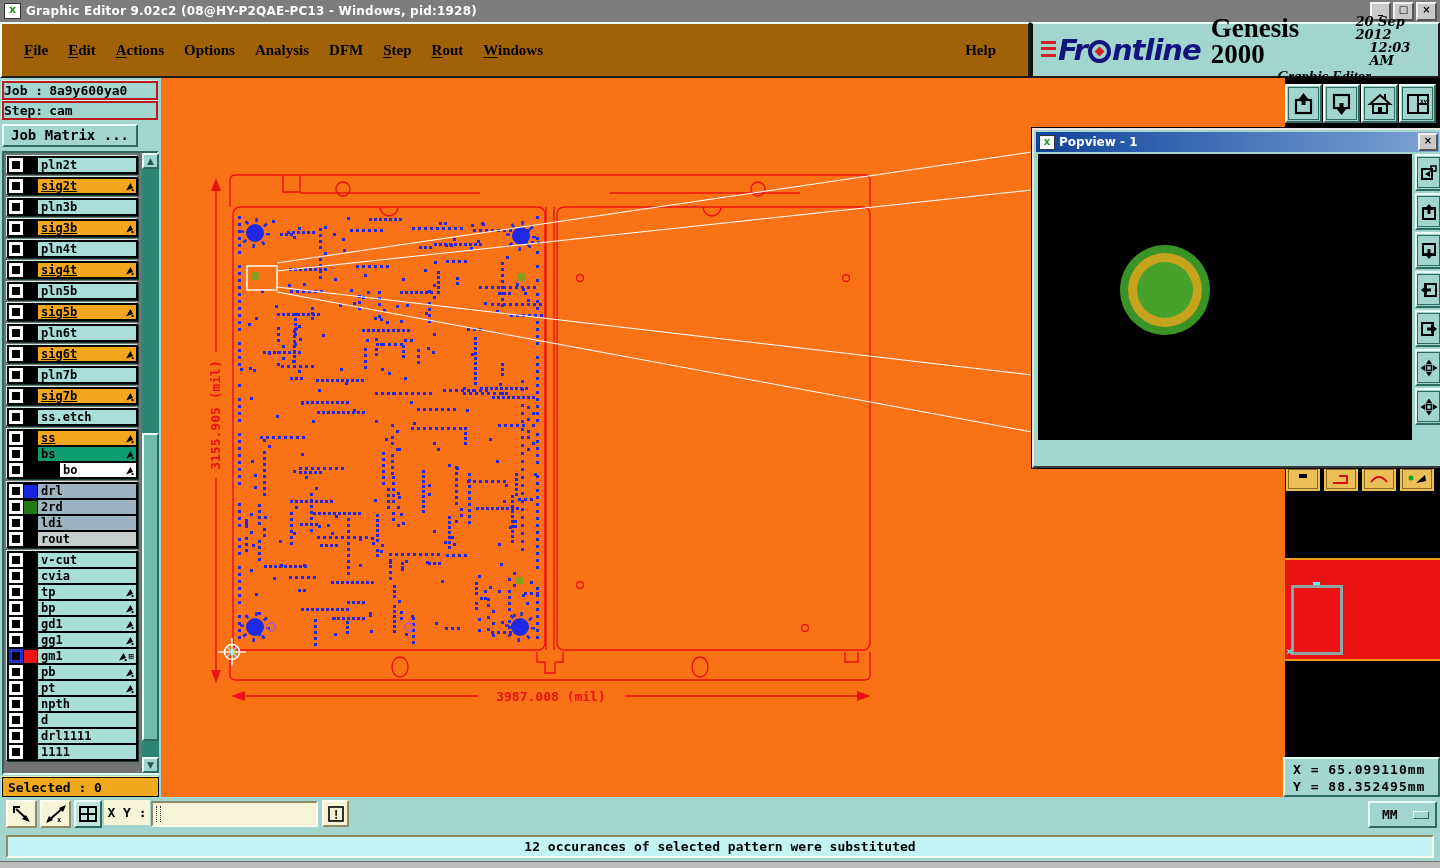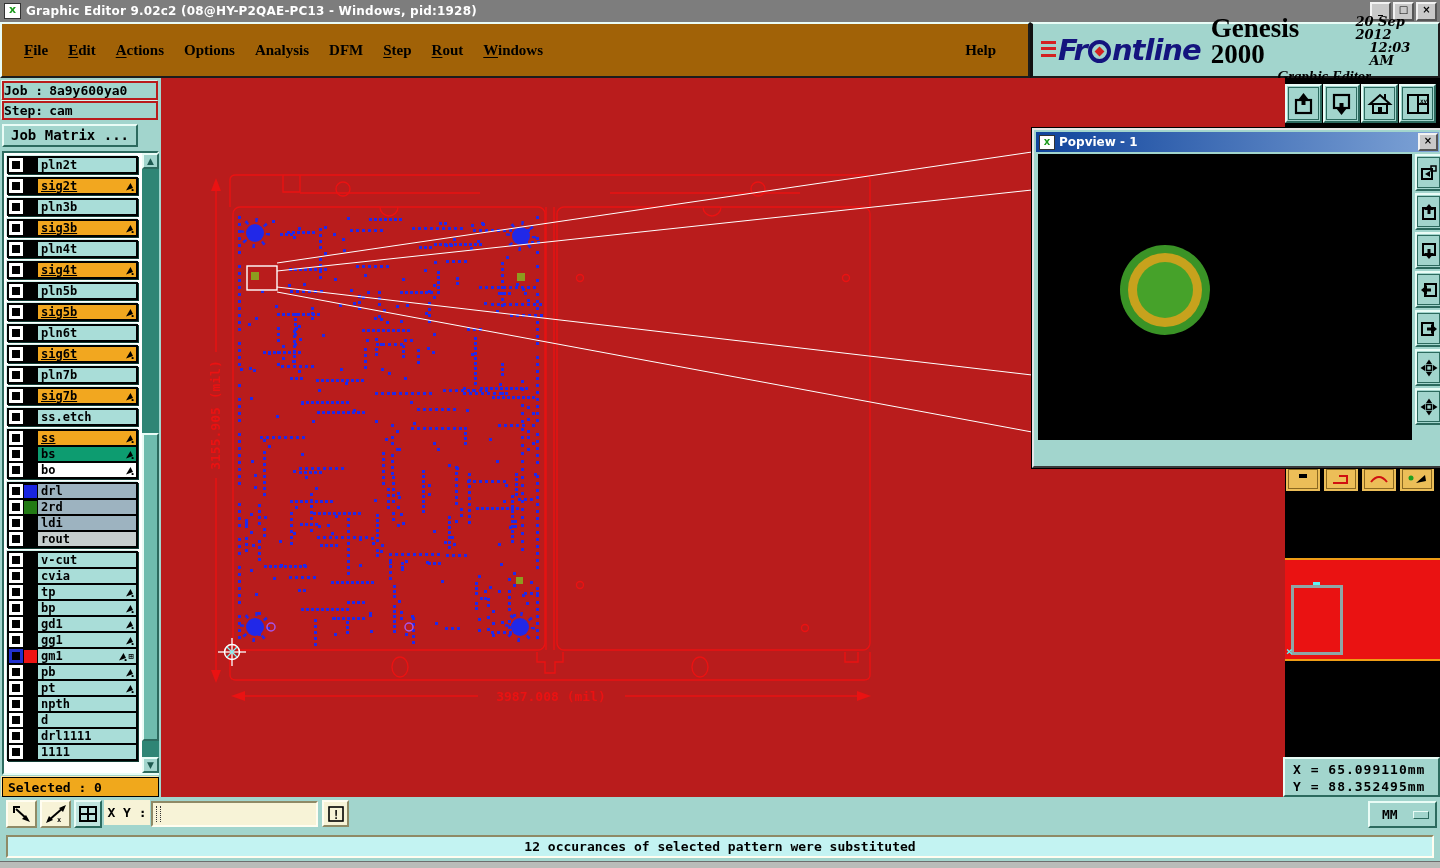--- a/index.html
+++ b/index.html
@@ -41,42 +41,42 @@
   .dt{margin-left:8px;font:bold italic 13px "DejaVu Serif",serif;color:#000;line-height:13px;text-align:left;}
   .dt .time{padding-left:14px;}
   .subtitle{font:bold italic 15px "Liberation Serif",serif;text-align:center;margin-top:1px;}
   
   .sidebar{left:0;top:78px;width:161px;height:719px;background:#a2d5cd;}
   .jobrow{left:2px;width:156px;height:19px;background:#a2d5cd;box-sizing:border-box;
     border:2px solid #b91c1c;box-shadow:-1px -1px 0 #d8f4ee;display:flex;align-items:center;
     font:bold 13px "DejaVu Sans Mono",monospace;gap:6px;}
   .matrixbtn{left:2px;top:46px;width:136px;height:23px;background:#a2d5cd;box-sizing:border-box;
     text-align:center;font:bold 14px "DejaVu Sans Mono",monospace;line-height:19px;}
-  .listframe{left:2px;top:73px;width:157px;height:624px;background:#ffffff;box-sizing:border-box;padding:3px 2px 3px 3px;}
+  .listframe{left:2px;top:73px;width:157px;height:624px;background:#737373;box-sizing:border-box;padding:3px 2px 3px 3px;}
   .listinner{position:relative;width:131px;height:100%;}
   .lgroup{border:1px solid #000;box-shadow:1px 1px 0 #113b33,-1px -1px 0 #d2efe9;margin-bottom:3px;background:#000;}
   .litem{height:16px;display:flex;align-items:center;background:#000;}
   .cb{width:14px;height:14px;box-sizing:border-box;border:3px solid #fff;background:#000;margin:0 1px;flex:none;}
   .cb.active{border-color:#2231cf;}
   .sw{width:13px;height:13px;flex:none;background:#000;}
   .lab{flex:1;height:16px;box-sizing:border-box;border:1px solid #000;display:flex;align-items:center;
     padding:0 2px 0 3px;font:bold 12px "DejaVu Sans Mono",monospace;color:#000;}
   .bg-teal{background:#a9ddd8;} .bg-orange{background:#f2a71f;text-decoration:underline;} .bg-green{background:#0d9c70;}
-  .bg-white{background:#ffffff;} .bg-grayblue{background:#9db3c0;} .bg-gray{background:#c6cdcd;}
+  .bg-white{background:#ffffff;margin-left:22px;} .bg-grayblue{background:#9db3c0;} .bg-gray{background:#c6cdcd;}
   .paw{margin-left:auto;flex:none;display:flex;}
   .gridg{flex:none;font:bold 9px "DejaVu Sans Mono",monospace;margin-left:2px;}
   .vscroll{position:absolute;right:2px;top:75px;width:17px;height:620px;background:#2f8575;}
   .varrow{width:17px;height:16px;background:#a2d5cd;box-sizing:border-box;text-align:center;
     font:bold 9px "DejaVu Sans",sans-serif;color:#1e5a50;line-height:13px;}
   .vthumb{position:absolute;left:0;top:280px;width:17px;height:308px;background:#6fbcae;box-sizing:border-box;}
   .selbar{left:2px;top:699px;width:157px;height:20px;background:#f0a81c;box-sizing:border-box;
     border:1px solid #000;box-shadow:-1px -1px 0 #ffe9b0;font:bold 13px "DejaVu Sans Mono",monospace;
     display:flex;align-items:center;padding-left:5px;}
   
-  .canvas{left:161px;top:78px;width:1124px;height:719px;background:#b91c1c;}
+  .canvas{left:161px;top:78px;width:1124px;height:719px;background:#f97316;}
   
   .rightbar{left:1285px;top:78px;width:155px;height:719px;background:#000;}
   .rt-icons{position:absolute;left:0;top:6px;display:flex;gap:1px;}
   .rt-btn{width:37px;height:39px;background:#a2d5cd;box-sizing:border-box;display:flex;align-items:center;justify-content:center;}
   .rt-btn .inner{width:29px;height:31px;border:1px solid #2c6a5e;display:flex;align-items:center;justify-content:center;}
   .or-row{position:absolute;left:0;top:388px;display:flex;gap:2px;}
   .or-btn{width:36px;height:26px;background:#ecbe58;box-sizing:border-box;border:1px solid #000;
     border-top:none;display:flex;align-items:center;justify-content:center;}
   .or-btn .inner{width:28px;height:18px;border:1px solid #8a6820;display:flex;align-items:center;justify-content:center;}
   .ov-panel{position:absolute;left:0;top:414px;width:155px;height:265px;background:#000;}

